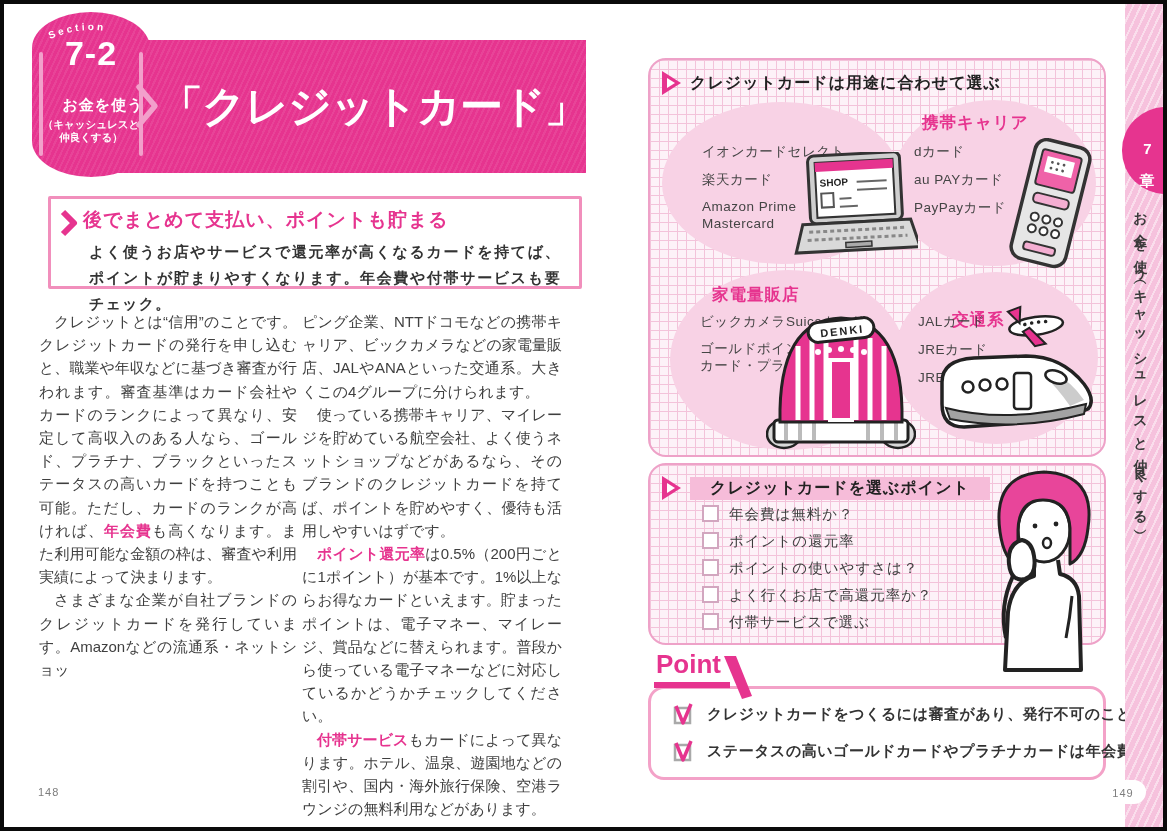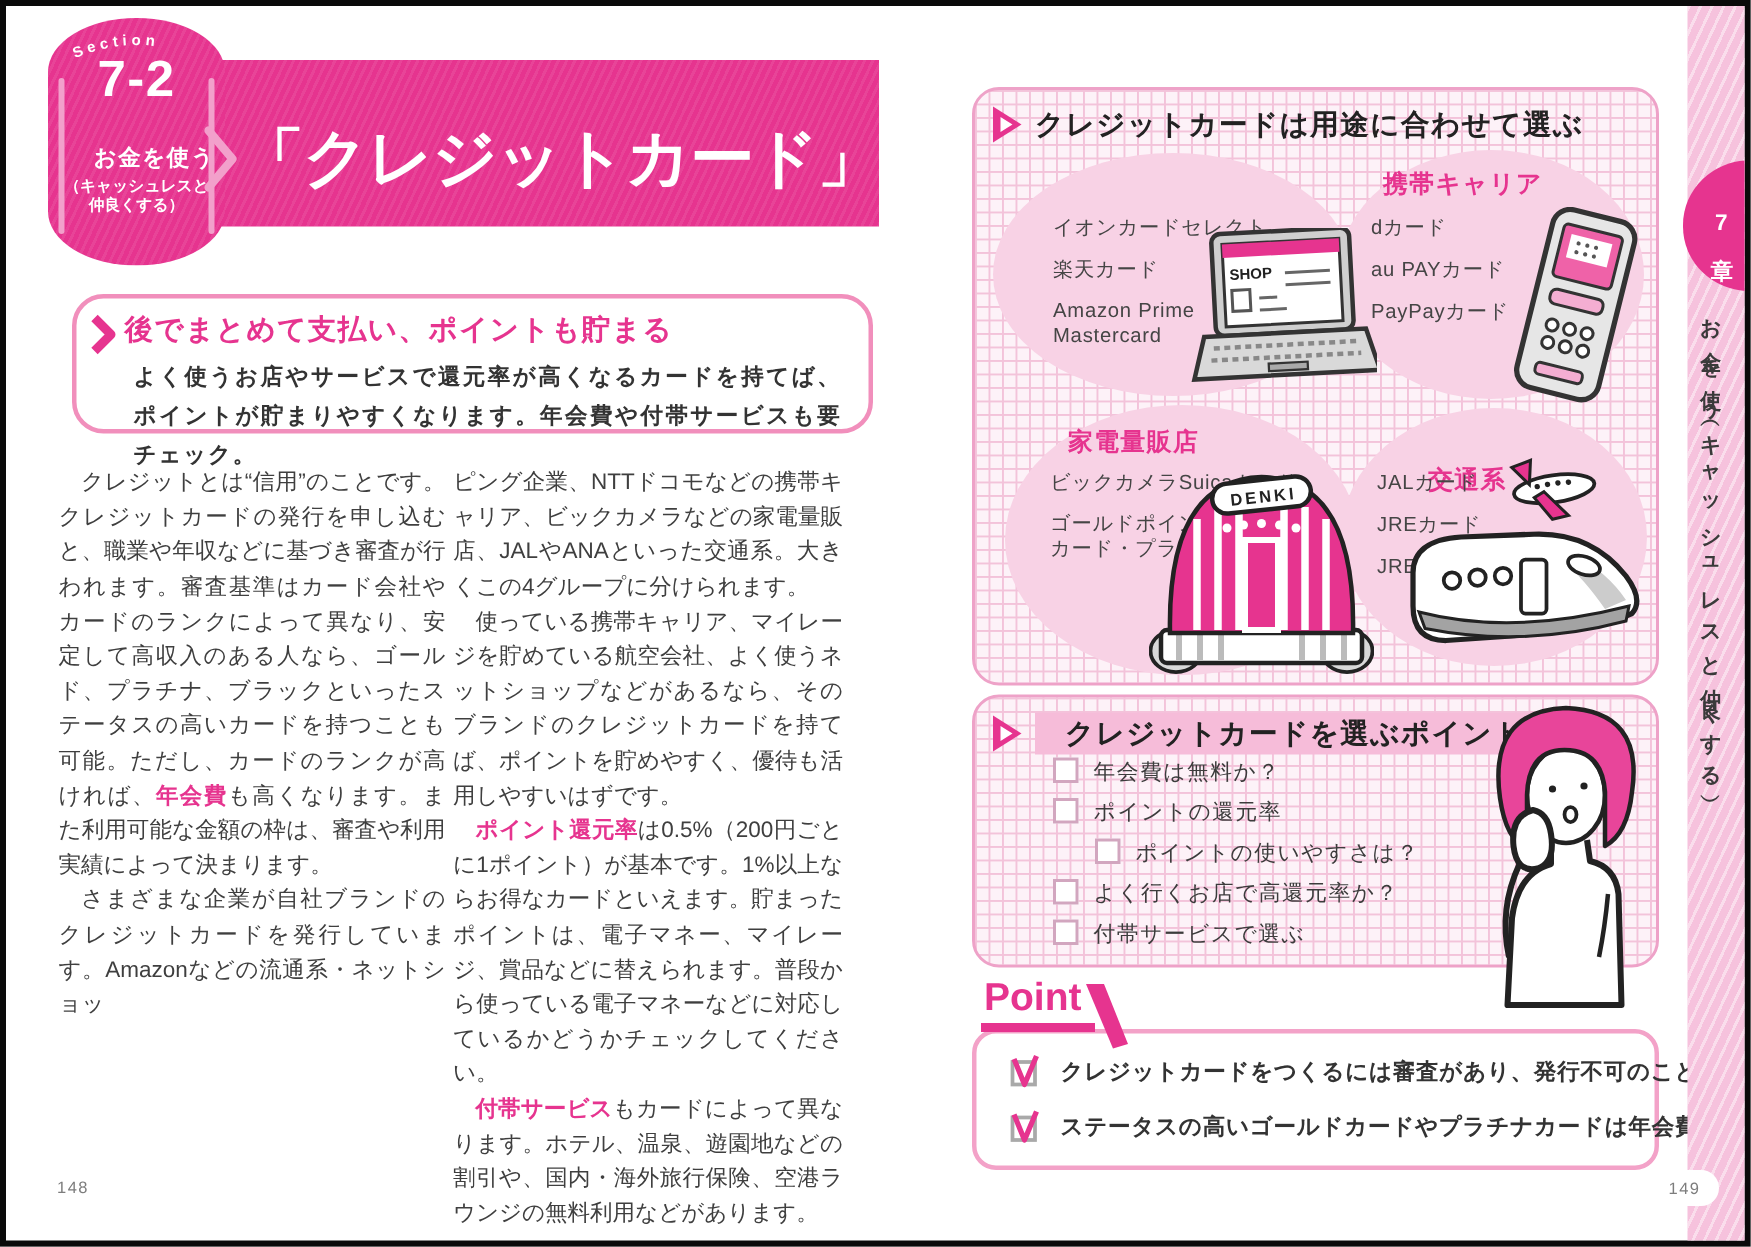--- a/index.html
+++ b/index.html
@@ -1,36 +1,36 @@
 <!DOCTYPE html>
 <html><head>
 <meta charset="utf-8">
 <style>
   html,body{margin:0;padding:0;background:#222;}
   .page{position:relative;width:1167px;height:831px;background:#ffffff;
         border:4px solid #0a0a0a;box-sizing:border-box;overflow:hidden;
         font-family:"Liberation Sans","DejaVu Sans",sans-serif;color:#3f3f3f;}
   
-  .band{position:absolute;left:86px;top:36px;width:496px;height:111px;background:#e6348f;
+  .band{position:absolute;left:86px;top:36px;width:496px;height:133px;background:#e6348f;
         background-image:repeating-linear-gradient(115deg,rgba(255,255,255,.08) 0 2px,transparent 2px 5px);}
   .band-title{position:absolute;left:70px;top:0;height:133px;line-height:133px;
         font-size:43px;font-weight:800;color:#fff;letter-spacing:-1px;white-space:nowrap;}
   .section-tab{position:absolute;left:28px;top:8px;width:118px;height:165px;background:#e6348f;
         background-image:repeating-linear-gradient(115deg,rgba(255,255,255,.08) 0 2px,transparent 2px 5px);
         border-radius:59px/36px;text-align:center;}
   .tab-bar{position:absolute;top:40px;width:4px;height:104px;background:#f2a0cb;border-radius:2px;}
   .tab-bar.l{left:7px}.tab-bar.r{right:7px}
   .tab-num{position:absolute;left:0;right:0;top:22px;font-size:34px;font-weight:800;color:#fff;letter-spacing:1px;}
   .tab-cat{position:absolute;left:0;right:0;top:84px;font-size:15px;font-weight:800;color:#fff;letter-spacing:1px;padding-left:24px;}
   .tab-sub{position:absolute;left:0;right:0;top:106px;font-size:10.5px;font-weight:700;color:#fff;
         line-height:13px;white-space:pre-line;}
   .tab-chev{position:absolute;left:131px;top:79px;}
   
   .lead{position:absolute;left:44px;top:192px;width:534px;height:93px;background:#fff;
-        border:3px solid #f18fbc;border-radius:21px;box-sizing:border-box;}
+        border:3px solid #f18fbc;border-radius:2px;box-sizing:border-box;}
   .lead-arrow{position:absolute;left:8px;top:9px;}
   .lead-h{position:absolute;left:32px;top:8px;font-size:19px;font-weight:800;color:#e6348f;letter-spacing:1px;white-space:nowrap;}
   .lead-b{position:absolute;left:38px;top:40px;width:472px;font-size:15px;font-weight:700;color:#333;
         line-height:26px;letter-spacing:1.2px;text-align:justify;}
   
   .col{position:absolute;top:306px;font-size:15px;line-height:23.2px;color:#3f3f3f;text-align:justify;}
   .col p{margin:0;}
   .col p.ind{text-indent:1em;}
   .col1{left:35px;width:258px;}
   .col2{left:298px;width:260px;}
@@ -41,21 +41,21 @@
         z-index:6;text-align:center;line-height:24px;}
   
   .gridbox{position:absolute;left:644px;width:458px;background-color:#fdf2f8;
         background-image:linear-gradient(to right,#f3c3da 1px,transparent 1px),
                          linear-gradient(to bottom,#f3c3da 1px,transparent 1px);
         background-size:9px 9px;border:2.5px solid #eea2c8;border-radius:18px;
         box-sizing:border-box;overflow:hidden;}
   .usage{top:54px;height:399px;}
   .points{top:459px;height:182px;}
   .boxtitle{position:absolute;left:10px;top:10px;display:flex;align-items:center;gap:8px;}
-  .boxtitle .t{font-size:19px;font-weight:800;color:#222;letter-spacing:1px;white-space:nowrap;}
+  .boxtitle .t{font-size:16px;font-weight:800;color:#222;letter-spacing:1px;white-space:nowrap;}
   .boxtitle .t.hl{background:#f6bcd9;padding:1px 20px;}
   .bubble{position:absolute;background:#f8d2e5;border-radius:50%;}
   .b1{left:12px;top:42px;width:240px;height:162px;}
   .b2{left:242px;top:40px;width:204px;height:166px;}
   .b3{left:20px;top:210px;width:236px;height:180px;}
   .b4{left:244px;top:212px;width:204px;height:172px;}
   .bcat{position:absolute;font-size:16.5px;font-weight:800;color:#e6348f;letter-spacing:1px;white-space:nowrap;}
   .bitems{position:absolute;font-size:13.5px;color:#454545;letter-spacing:.5px;}
   .bitems div{height:28px;line-height:20px;white-space:pre-line;}
   .bitems div.two{height:34px;line-height:17px;}
@@ -280,21 +280,21 @@
       <span class="t hl">クレジットカードを選ぶポイント</span>
     </div>
     <div class="check-row" style="top:40px;">
       <span class="cbx"></span>
       <span class="ct">年会費は無料か？</span>
     </div>
     <div class="check-row" style="top:67px;">
       <span class="cbx"></span>
       <span class="ct">ポイントの還元率</span>
     </div>
-    <div class="check-row" style="top:94px;margin-left:28px;">
+    <div class="check-row" style="top:94px;">
       <span class="cbx"></span>
       <span class="ct">ポイントの使いやすさは？</span>
     </div>
     <div class="check-row" style="top:121px;">
       <span class="cbx"></span>
       <span class="ct">よく行くお店で高還元率か？</span>
     </div>
     <div class="check-row" style="top:148px;">
       <span class="cbx"></span>
       <span class="ct">付帯サービスで選ぶ</span>

